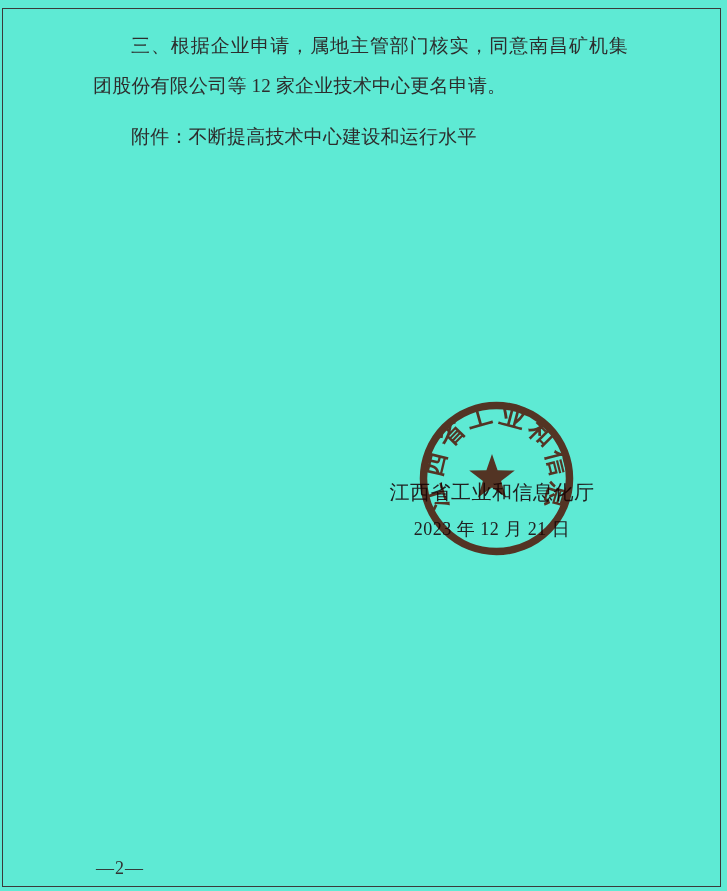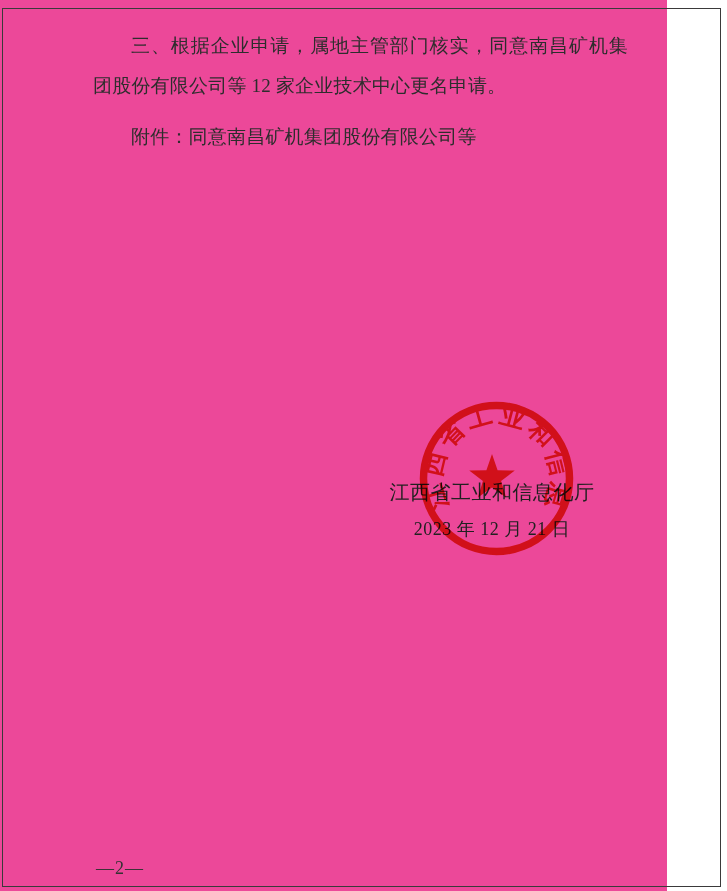--- a/index.html
+++ b/index.html
@@ -4,22 +4,22 @@
 <style>
   * { margin: 0; padding: 0; box-sizing: border-box; }
   html, body { background: #ffffff; }
   body {
     width: 727px; height: 891px;
     font-family: "Liberation Serif", "DejaVu Serif", serif;
     position: relative; overflow: hidden;
   }
   .page {
     position: absolute; left: 0; top: 0;
-    width: 667px; height: 891px;
-    background: #ec4899;
+    width: 727px; height: 891px;
+    background: #5eead4;
   }
   .scan-border {
     position: absolute; left: 2px; top: 8px;
     width: 719px; height: 879px;
     border: 1.5px solid #3a3a3a;
     pointer-events: none;
   }
   .content {
     position: absolute; left: 93px; top: 26px;
     width: 535px;
@@ -53,21 +53,21 @@
 </style>
 </head>
 <body>
 
 <div class="page">
 
   <div class="scan-border"></div>
 
   <div class="content">
     <p>三、根据企业申请，属地主管部门核实，同意南昌矿机集团股份有限公司等 12 家企业技术中心更名申请。</p>
-    <p class="attachment">附件：同意南昌矿机集团股份有限公司等</p>
+    <p class="attachment">附件：不断提高技术中心建设和运行水平</p>
   </div>
 
   <div class="signature">
     <div class="agency">江西省工业和信息化厅</div>
     <div class="date">2023 年 12 月 21 日</div>
   </div>
 
   <svg class="seal" viewBox="0 0 160 160" xmlns="http://www.w3.org/2000/svg">
     <circle cx="79.5" cy="79.5" r="73" fill="none" stroke="#e0291a" stroke-width="7.5"></circle>
     <polygon points="75,55 80.6,71.2 97.8,71.6 84.1,82 89.1,98.4 75,88.6 60.9,98.4 65.9,82 52.2,71.6 69.4,71.2" fill="#e0291a"></polygon>

